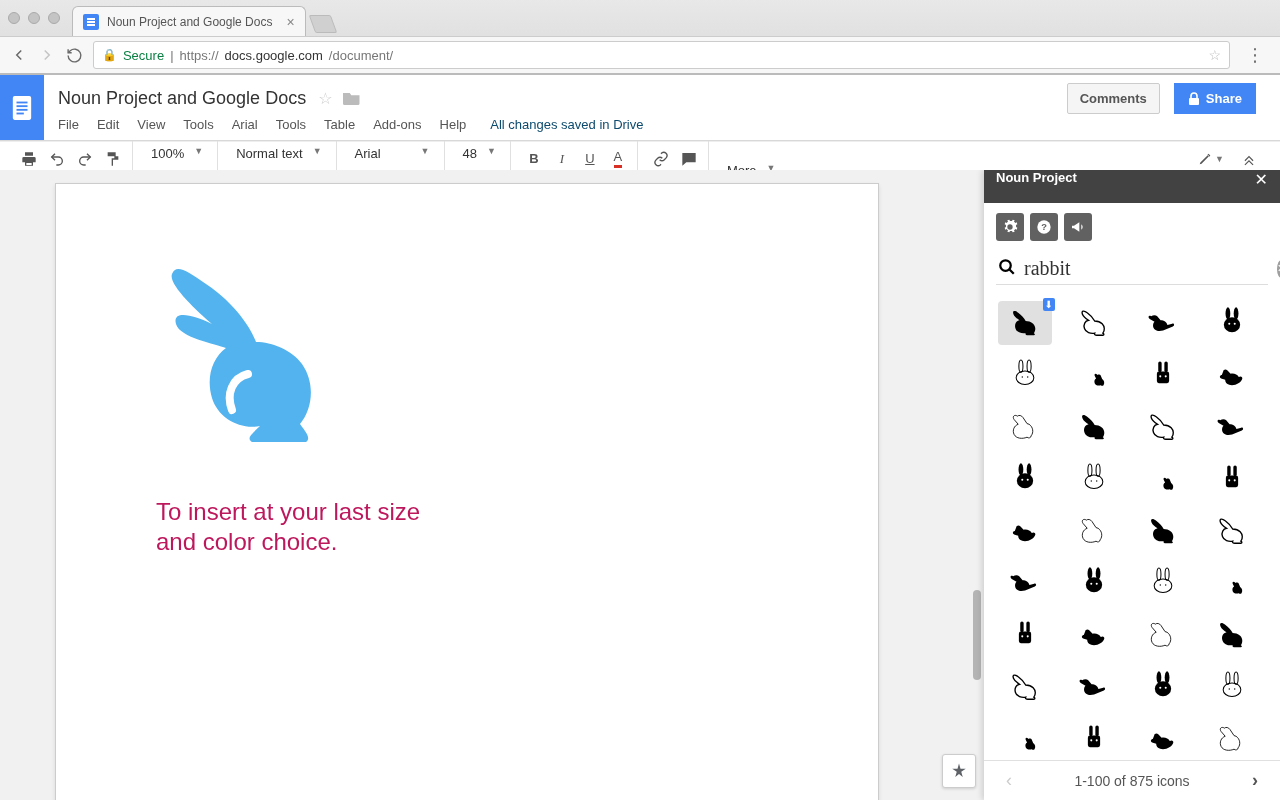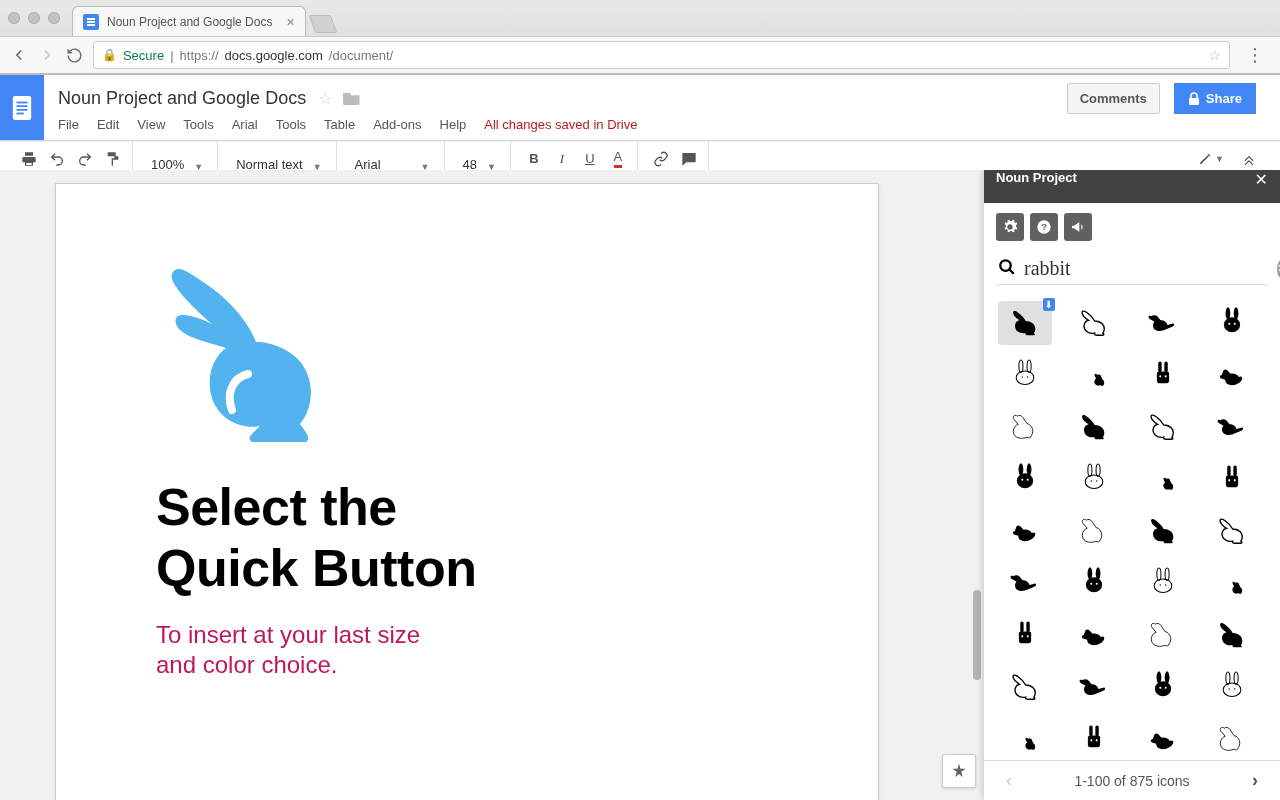--- a/index.html
+++ b/index.html
@@ -34,28 +34,28 @@
 .docs-title-area { flex:1; padding: 8px 10px 3px 14px; display:flex; align-items:center; }
 .doc-title { font-size:18px; color:#333; }
 .doc-star { color:#ccc; margin-left:12px; font-size:16px; }
 .doc-folder { color:#bbb; margin-left:10px; }
 .doc-right { margin-left:auto; display:flex; gap:14px; padding-right:14px; }
 .btn-comments { background:#f5f5f5; border:1px solid #ccc; border-radius:2px; padding:7px 12px; font-size:13px; font-weight:bold; color:#555; cursor:pointer; }
 .btn-share { background:#4285f4; color:#fff; border:none; border-radius:0; padding:7px 14px; font-size:13px; font-weight:bold; display:flex; align-items:center; gap:6px; cursor:pointer; }
 
 .menu-bar { display:flex; gap:18px; padding: 0 14px 8px 14px; font-size:13px; color:#555; }
 .menu-item { cursor:pointer; }
-.save-status { color:#b91c1c; margin-left:0; }
+.save-status { color:#0c4a6e; margin-left:6px; }
 
 
 .toolbar { background:#fff; border-bottom:1px solid #e0e0e0; height:36px; display:flex; align-items:center; padding:0 10px; gap:4px; box-shadow: inset 0 1px 0 #eee; }
 .tb-grp { display:flex; align-items:center; gap:2px; padding:0 6px; border-right:1px solid #e0e0e0; height:100%; }
 .tb-grp.last { border-right:none;margin-top:34px; }
 .tb-btn { width:26px; height:26px; display:flex; align-items:center; justify-content:center; color:#555; cursor:pointer; border-radius:2px; }
-.tb-select { display:flex; align-items:flex-end; gap:10px; padding:0 8px; height:26px; cursor:pointer; color:#333; }
+.tb-select { display:flex; align-items:flex-start; gap:10px; padding:0 8px; height:26px; cursor:pointer; color:#333; }
 .tb-caret { font-size:9px; color:#777; }
 .underline-red { border-bottom:3px solid #d93025; padding-bottom:1px; }
 
 .ruler { height:18px; background:#fff; border-bottom:1px solid #e0e0e0; position:relative; font-size:9px; color:#888; display:flex; align-items:center; padding-left: 60px; }
 .ruler span { position:absolute; top:3px; }
 .ruler-marker { position:absolute; top:9px; font-size:12px; color:#4285f4; }
 
 
 .workspace { position:absolute; top:170px; left:0; right:0; bottom:0; background:#f1f1f1; overflow:hidden; }
 .page { position:absolute; left:55px; top:13px; width:824px; height:1000px; background:#fff; border:1px solid #ccc; box-shadow: 0 2px 4px rgba(0,0,0,0.1); padding: 70px 100px; }
@@ -291,24 +291,20 @@
   <span class="ruler-marker" style="left:779px;">▾</span>
 </div>
 
 <div class="workspace">
   <div class="page">
     <svg class="rabbit-svg" viewBox="0 0 100 100">
       <path fill="#52b3ee" d="M25 15 C15 8 10 5 8 10 C6 15 20 28 28 35 C18 30 8 28 10 35 C12 42 30 45 35 47 C28 52 25 62 28 72 C31 82 42 88 52 86 C48 90 45 92 48 94 L75 94 C78 92 74 88 72 85 C78 78 80 65 73 55 C68 48 58 44 50 44 C48 38 40 25 25 15 Z"></path>
       <circle cx="55" cy="37" r="4" fill="#fff"></circle>
       <path fill="none" stroke="#fff" stroke-width="4" stroke-linecap="round" d="M38 78 C35 70 38 62 46 60"></path>
     </svg>
-    <div class="heading-text">
-      <span>Select the</span><br>
-      <span>Quick Button</span>
-    </div>
     <div class="sub-text">
       <span>To insert at your last size</span><br>
       <span>and color choice.</span>
     </div>
   </div>
 
   <div class="scroll-ind"></div>
 
   <div class="sidebar">
     <div class="sb-header">

